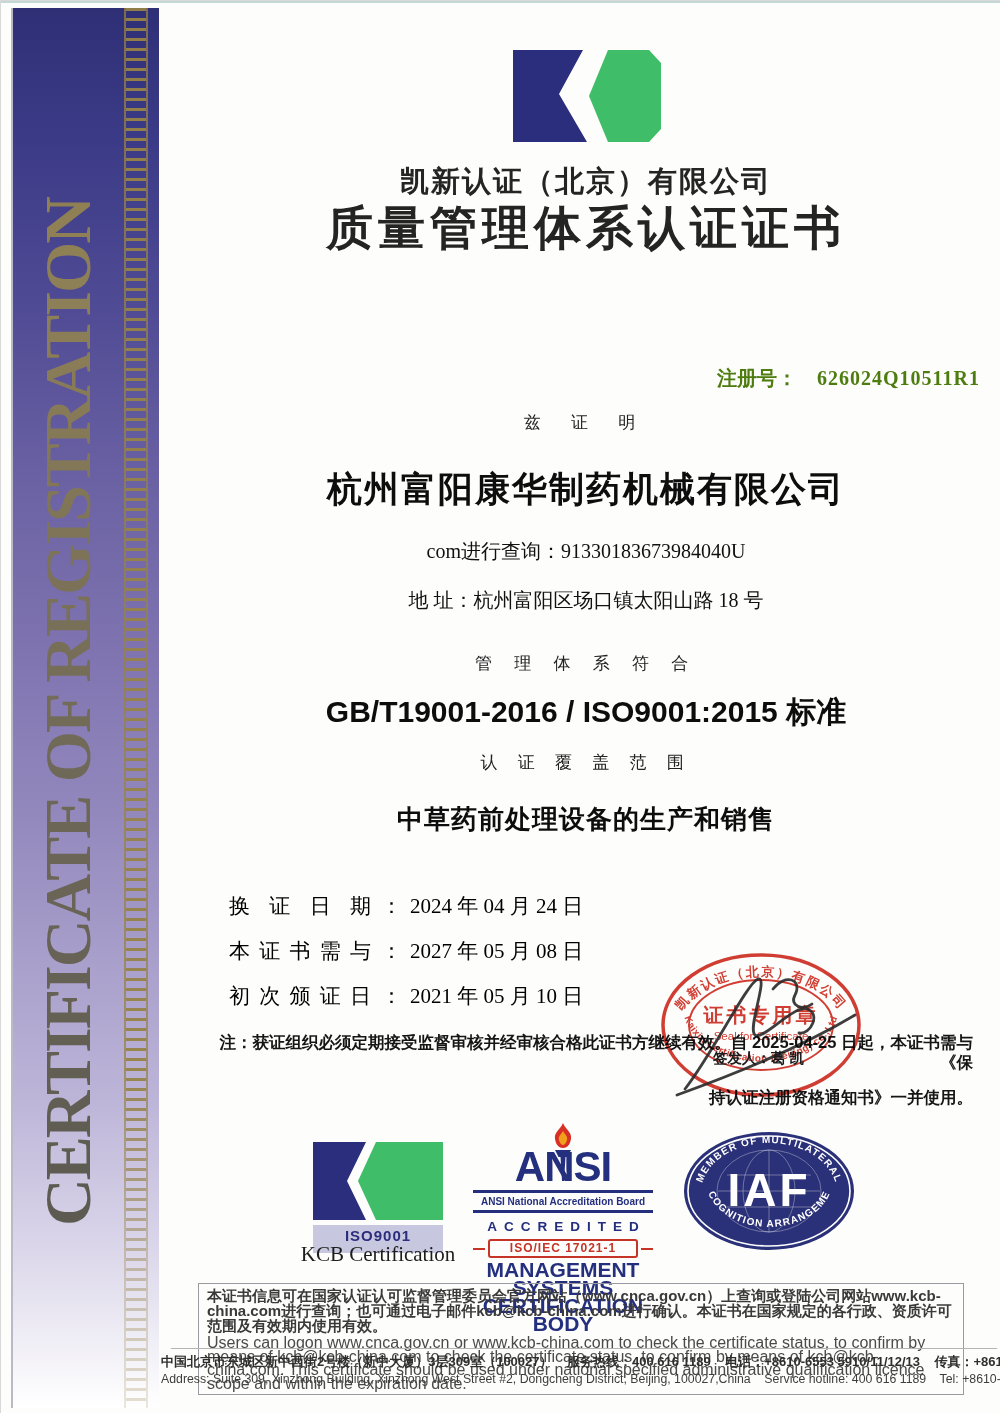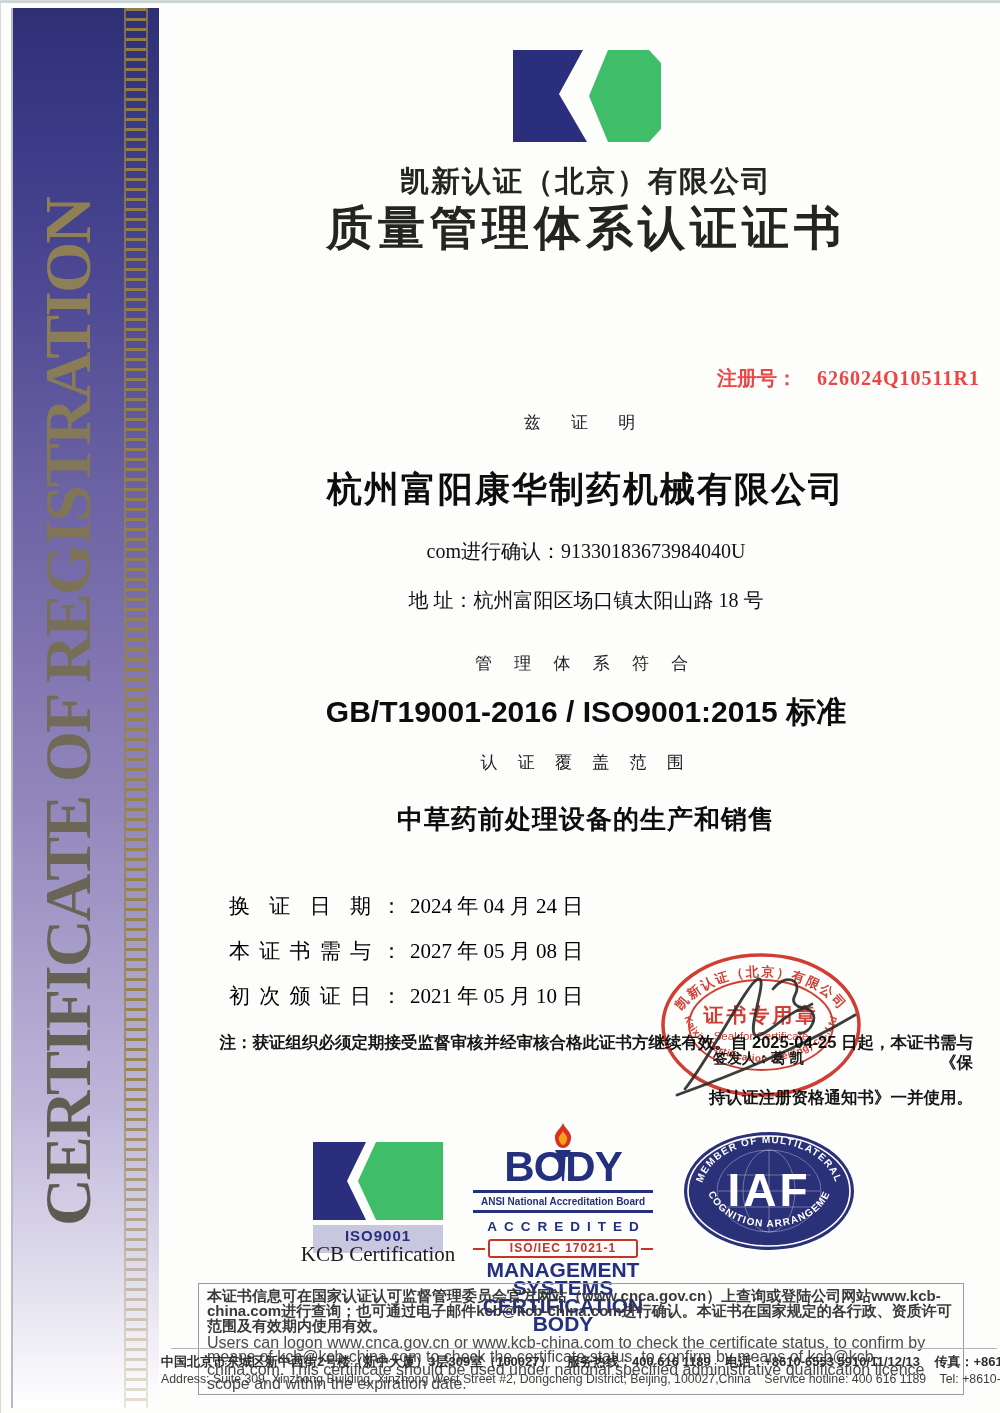--- a/index.html
+++ b/index.html
@@ -28,21 +28,21 @@
 
   
   .content{position:absolute;left:160px;top:0;width:850px;height:100%;}
   .abs{position:absolute;left:0;width:100%;text-align:center;}
   .serif{font-family:"Liberation Serif","DejaVu Serif",serif;}
 
   .logo-top{position:absolute;left:352px;top:49px;}
   .h1{top:161px;font-size:29px;font-weight:700;letter-spacing:2px;color:#242422;}
   .h2{top:196px;font-size:47px;font-weight:700;letter-spacing:5px;color:#242422;}
 
-  .reg{position:absolute;left:556px;top:364px;font-size:20px;font-weight:700;color:#ef4444;white-space:nowrap;}
+  .reg{position:absolute;left:556px;top:364px;font-size:20px;font-weight:700;color:#4d7c0f;white-space:nowrap;}
   .reg .val{margin-left:20px;letter-spacing:1px;}
 
   .certify-h{top:410px;font-size:17px;letter-spacing:13px;color:#222;}
   .company{top:465px;font-size:35px;font-weight:700;letter-spacing:2px;color:#0d0d0d;}
   .credit{top:537px;font-size:20px;color:#111;}
   .addr{top:586px;font-size:20px;color:#111;}
   .conform-h{top:651px;font-size:17px;letter-spacing:9px;color:#222;}
   .standard{top:691px;font-size:30px;font-weight:700;letter-spacing:0px;color:#0d0d0d;}
   .scope-h{top:750px;font-size:17px;letter-spacing:8px;color:#222;}
   .scope{top:801px;font-size:26px;font-weight:700;letter-spacing:1px;color:#0d0d0d;}
@@ -112,21 +112,21 @@
     <div class="abs h1 serif">凯新认证（北京）有限公司</div>
     <div class="abs h2 serif">质量管理体系认证证书</div>
 
     <div class="reg serif">
       <span>注册号：</span><span class="val">626024Q10511R1</span>
     </div>
 
     <div class="abs certify-h serif">兹 证 明</div>
     <div class="abs company">杭州富阳康华制药机械有限公司</div>
     <div class="abs credit serif">
-      <span>com进行确认：</span><span>91330183673984040U</span>
+      <span>com进行查询：</span><span>91330183673984040U</span>
     </div>
     <div class="abs addr serif">
       <span>地 址：</span><span>杭州富阳区场口镇太阳山路 18 号</span>
     </div>
 
     <div class="abs conform-h serif">管 理 体 系 符 合</div>
     <div class="abs standard">GB/T19001-2016 / ISO9001:2015 标准</div>
     <div class="abs scope-h serif">认 证 覆 盖 范 围</div>
     <div class="abs scope">中草药前处理设备的生产和销售</div>
 
@@ -179,21 +179,21 @@
     </div>
 
     <div class="anab">
       <div class="anab-top">
         <svg class="anab-torch" width="26" height="60" viewBox="0 0 26 60">
           <path d="M13,1 C16,8 22,10 21,17 C20,23 17,26 13,26 C9,26 6,23 5,17 C4,10 10,8 13,1 Z" fill="#d93025"></path>
           <path d="M13,9 C15,13 18,14 17,18 C16,21.5 14.5,23 13,23 C11.5,23 10,21.5 9,18 C8,14 11,13 13,9 Z" fill="#f29f1c"></path>
           <path d="M5,28 L21,28 L17.5,35 L8.5,35 Z" fill="#242f7e"></path>
           <path d="M10.5,35 L15.5,35 L14,59 L12,59 Z" fill="#242f7e"></path>
         </svg>
-        <div class="anab-word">BODY</div>
+        <div class="anab-word">ANSI</div>
       </div>
       <div class="anab-rule"></div>
       <div class="anab-board">ANSI National Accreditation Board</div>
       <div class="anab-rule"></div>
       <div class="anab-acc">ACCREDITED</div>
       <div class="anab-red">
         <span class="ln"></span>
         <span class="bx">ISO/IEC 17021-1</span>
         <span class="ln"></span>
       </div>

